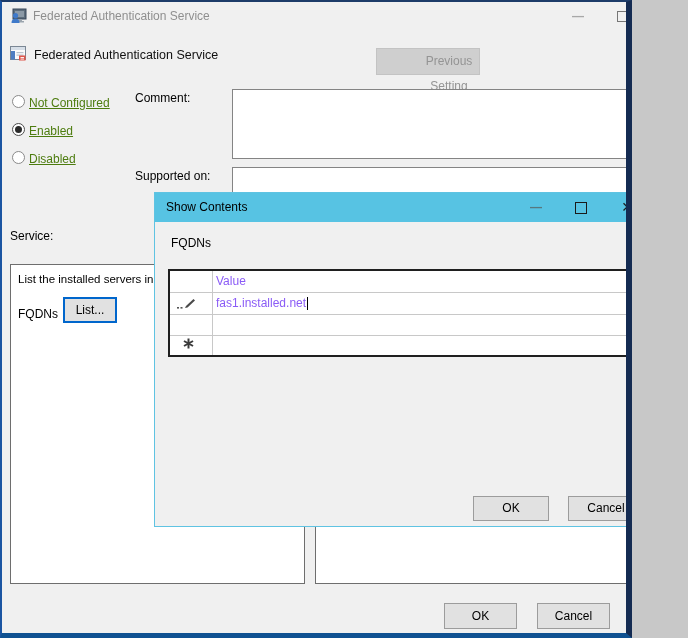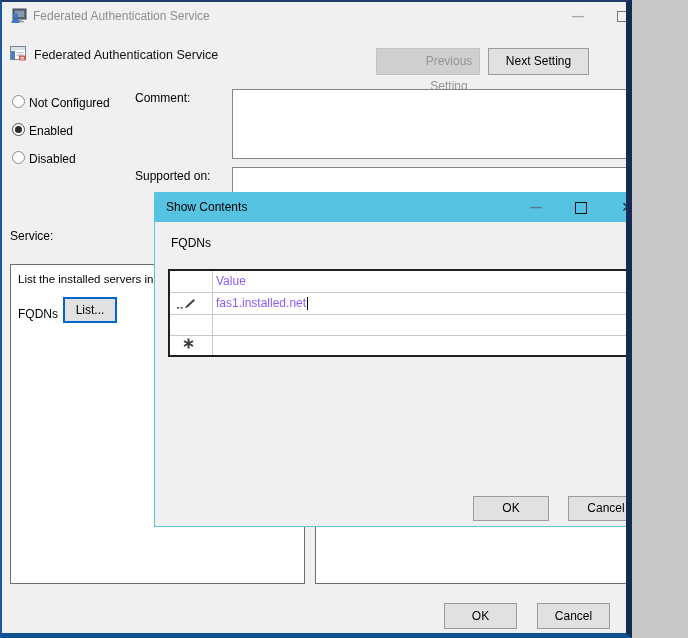--- a/index.html
+++ b/index.html
@@ -21,21 +21,21 @@
   
   .hdr-label{left:32px;top:46px;font-size:12.5px;color:#111;}
   .btn{box-sizing:border-box;background:#e1e1e1;border:1px solid #9c9c9c;
        text-align:center;font-size:12px;color:#000;line-height:23px;}
   .btn.h27{line-height:25px;}
   .btn.disabled{background:#cfcfcf;border-color:#c3c3c3;color:#949494;padding-left:42px;}
   
   .radio{box-sizing:border-box;width:13px;height:13px;border:1px solid #8a8a8a;border-radius:50%;background:#fff;}
   .radio.checked{border-color:#4d4d4d;}
   .radio.checked::after{content:"";position:absolute;left:2px;top:2px;width:7px;height:7px;border-radius:50%;background:#2b2b2b;}
-  .radio-label{color:#000000;}
+  .radio-label{color:#4d7c0f;text-decoration:underline;}
   
   .textbox{box-sizing:border-box;background:#fff;border:1px solid #848484;}
   .vtrack{position:absolute;top:1px;bottom:1px;right:1px;width:16px;background:#f0f0f0;border-left:1px solid #e4e4e4;}
   .chev{position:absolute;left:4px;width:7px;height:7px;
         border-right:2px solid #9a9a9a;border-bottom:2px solid #9a9a9a;}
   .chev.up{top:6px;transform:rotate(-135deg);}
   .chev.down{bottom:6px;transform:rotate(45deg);}
   
   .panel{box-sizing:border-box;background:#fff;border:1px solid #6e6e6e;overflow:hidden;}
   .focusbtn{box-sizing:border-box;background:#e1e1e1;border:2px solid #0066cc;text-align:center;line-height:22px;font-size:12px;}
@@ -80,21 +80,20 @@
     <rect x="1" y="2" width="14" height="3" fill="#d7dfe8"></rect>
     <rect x="1" y="6" width="4" height="8.5" fill="#4f7ec2"></rect>
     <rect x="6.5" y="7" width="7" height="1.2" fill="#b9c2cc"></rect>
     <rect x="6.5" y="9.5" width="7" height="1.2" fill="#b9c2cc"></rect>
     <rect x="9" y="10.5" width="6.5" height="5" fill="#e0564a"></rect>
     <rect x="10.5" y="12" width="3.5" height="0.9" fill="#fff"></rect>
     <rect x="10.5" y="13.6" width="3.5" height="0.9" fill="#fff"></rect>
   </svg>
   <span class="abs hdr-label nowrap">Federated Authentication Service</span>
   <div class="abs btn h27 disabled" style="left:374px;top:46px;width:104px;height:27px;">Previous Setting</div>
-  <div class="abs btn h27" style="left:486px;top:46px;width:101px;height:27px;">Next Setting</div>
 
   <span class="abs radio" style="left:10px;top:93px;"></span>
   <span class="abs radio-label nowrap" style="left:27px;top:94px;">Not Configured</span>
   <span class="abs radio checked" style="left:10px;top:121px;"></span>
   <span class="abs radio-label nowrap" style="left:27px;top:122px;">Enabled</span>
   <span class="abs radio" style="left:10px;top:149px;"></span>
   <span class="abs radio-label nowrap" style="left:27px;top:150px;">Disabled</span>
 
   <span class="abs nowrap" style="left:133px;top:89px;">Comment:</span>
   <div class="abs textbox" style="left:230px;top:87px;width:448px;height:70px;">

